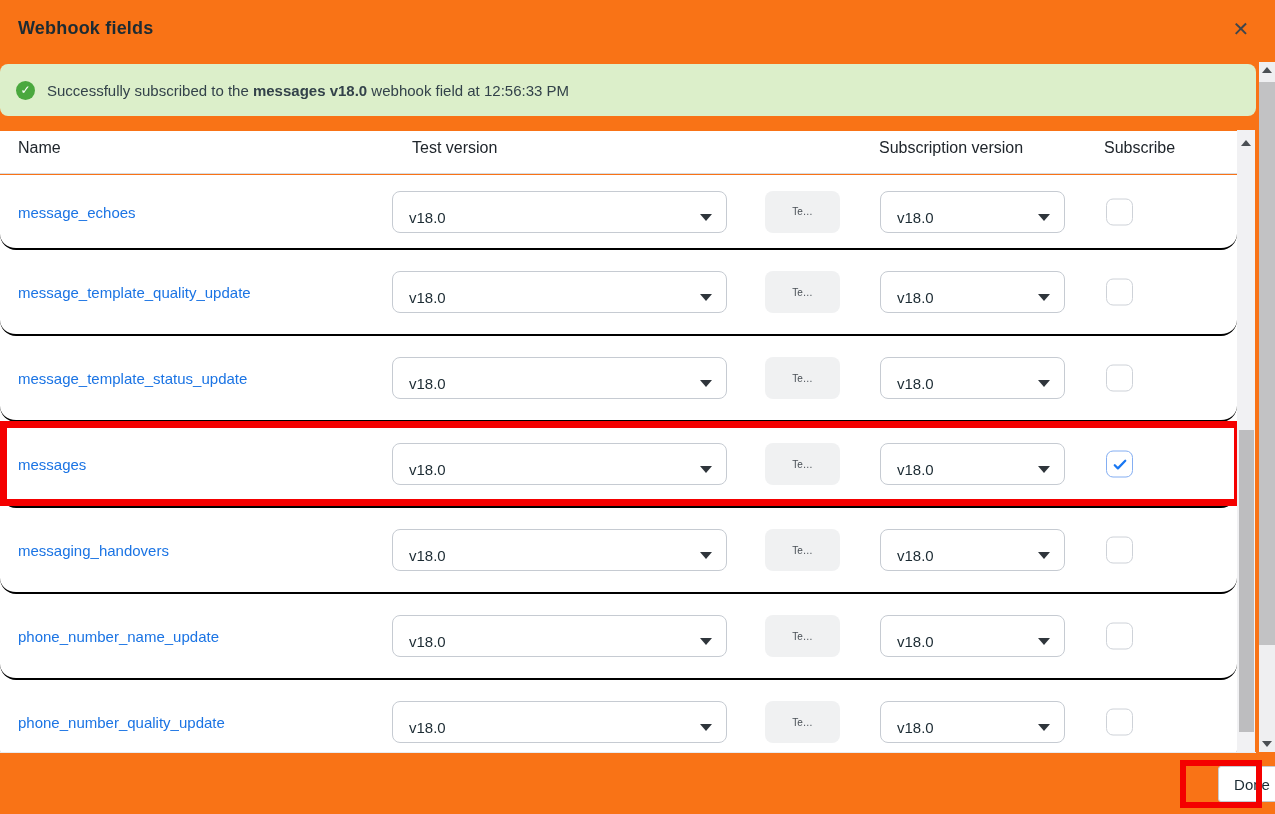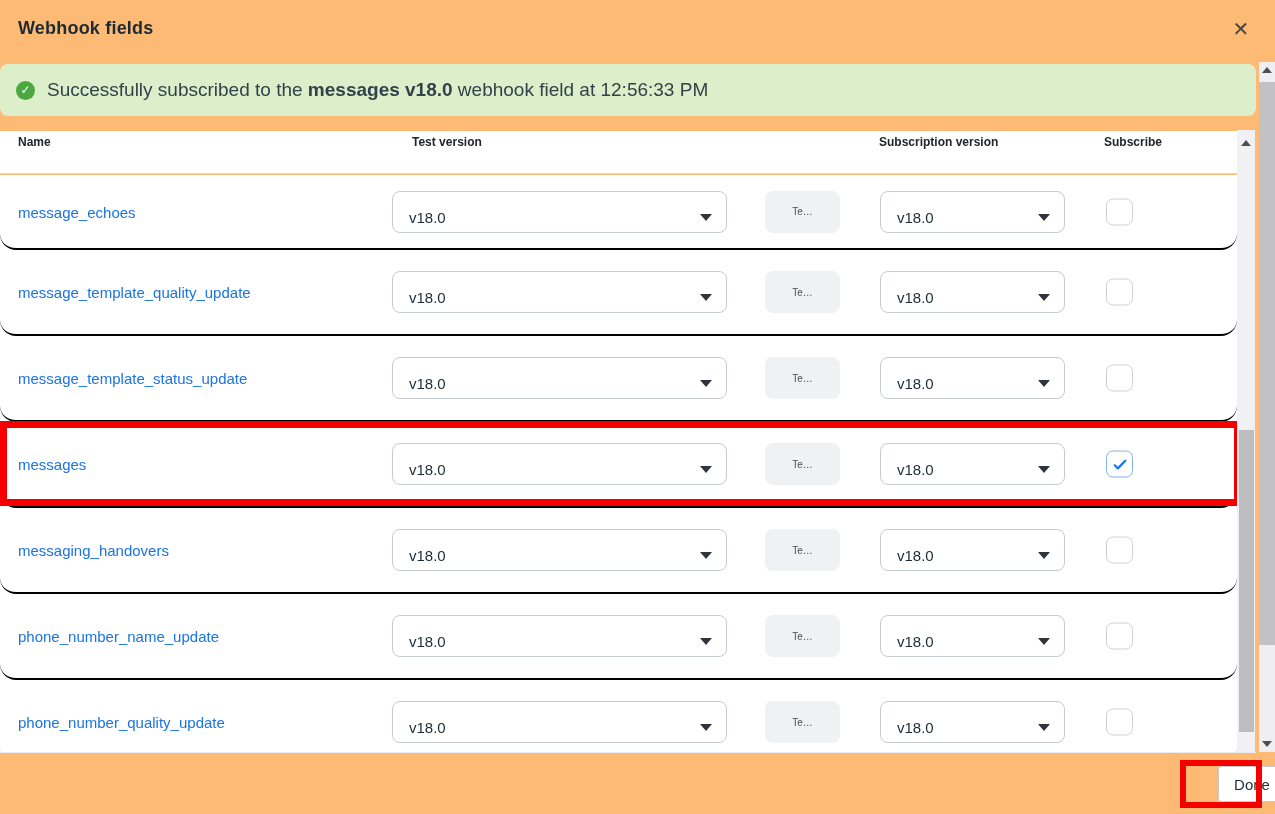--- a/index.html
+++ b/index.html
@@ -1,18 +1,18 @@
 <!DOCTYPE html>
 <html><head>
 <meta charset="utf-8">
 <style>
   * { margin:0; padding:0; box-sizing:border-box; }
   html,body { background:#fff; }
   .screen {
-    position:relative; width:1275px; height:814px; background:#fdba74;
+    position:relative; width:1275px; height:814px; background:#f97316;
     font-family:"Liberation Sans", sans-serif; overflow:hidden;
   }
 
   
   .dialog-title {
     position:absolute; left:18px; top:18px;
     font-size:18px; font-weight:700; color:#1c2b33; letter-spacing:.2px;
   }
   .close-btn {
     position:absolute; left:1226px; top:14px; width:30px; height:30px;
@@ -23,30 +23,30 @@
   
   .banner {
     position:absolute; left:0; top:64px; width:1256px; height:52px;
     background:#dcefca; border-radius:8px;
     display:flex; align-items:center; padding-left:16px; gap:12px;
   }
   .banner-icon {
     width:19px; height:19px; border-radius:50%; background:#4aa83e;
     color:#fff; font-size:12px; line-height:19px; text-align:center; flex:0 0 auto;
   }
-  .banner-text { font-size:19px; color:#33424a; }
+  .banner-text { font-size:15px; color:#33424a; }
   .banner-text b { font-weight:700; }
 
   
   .col-headers {
     position:absolute; left:0; top:131px; width:1237px; height:43px;
     background:#fff; border-bottom:1px solid #d8dbe0;
   }
   .col-headers span {
-    position:absolute; bottom:24px; font-size:12px; font-weight:700; color:#20262c;
+    position:absolute; bottom:16px; font-size:16px; font-weight:400; color:#20262c;
   }
   .h-name { left:18px; }
   .h-test { left:392px;margin-left:20px; }
   .h-sub  { left:879px; }
   .h-subscribe { left:1104px; }
 
   
   .rows {
     position:absolute; left:0; top:175px; width:1237px; height:577px;
     overflow:hidden; background:#fff;

